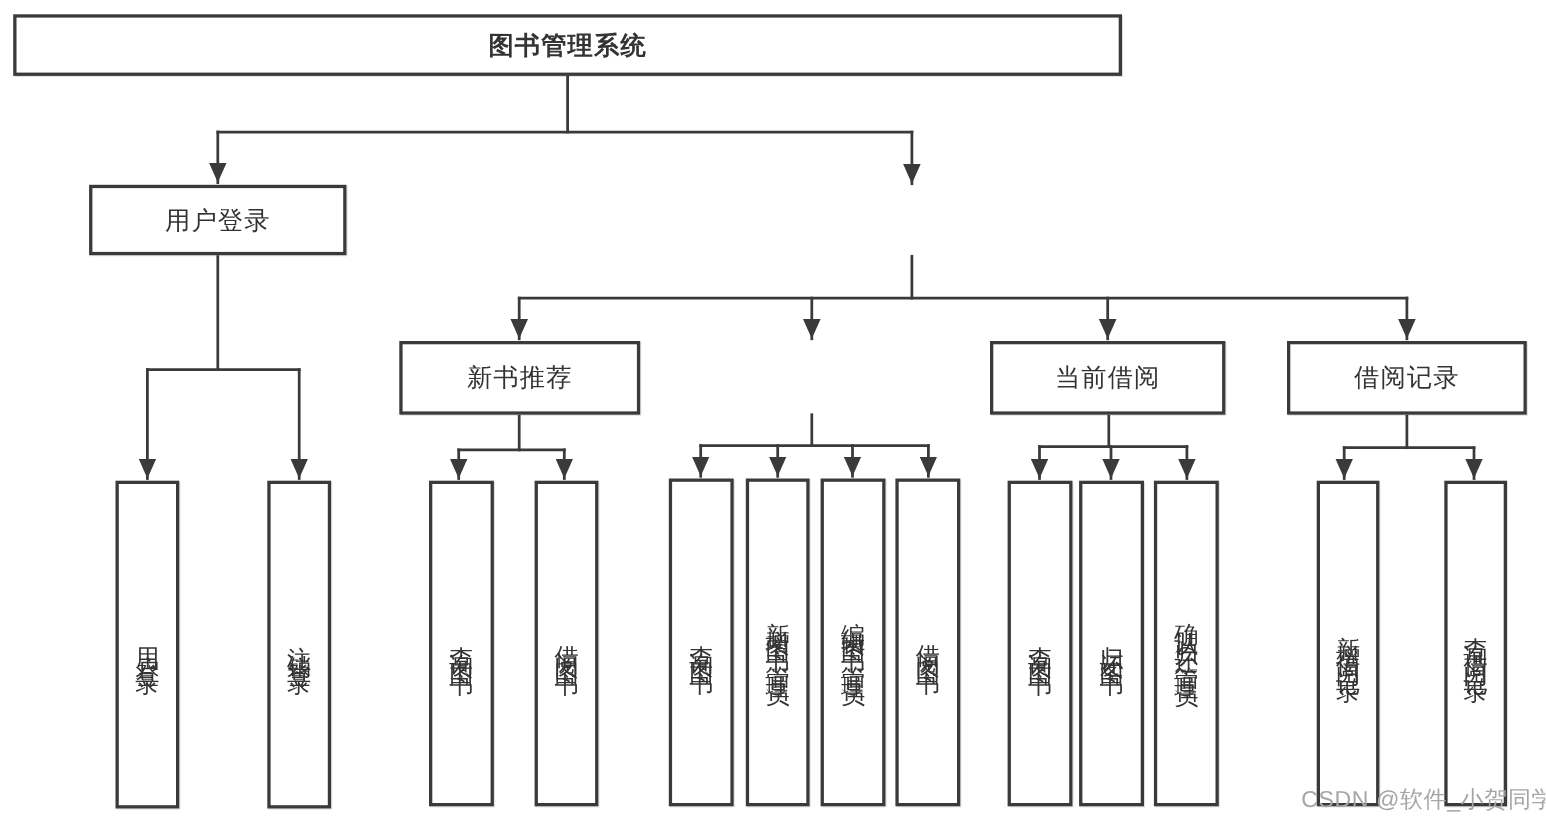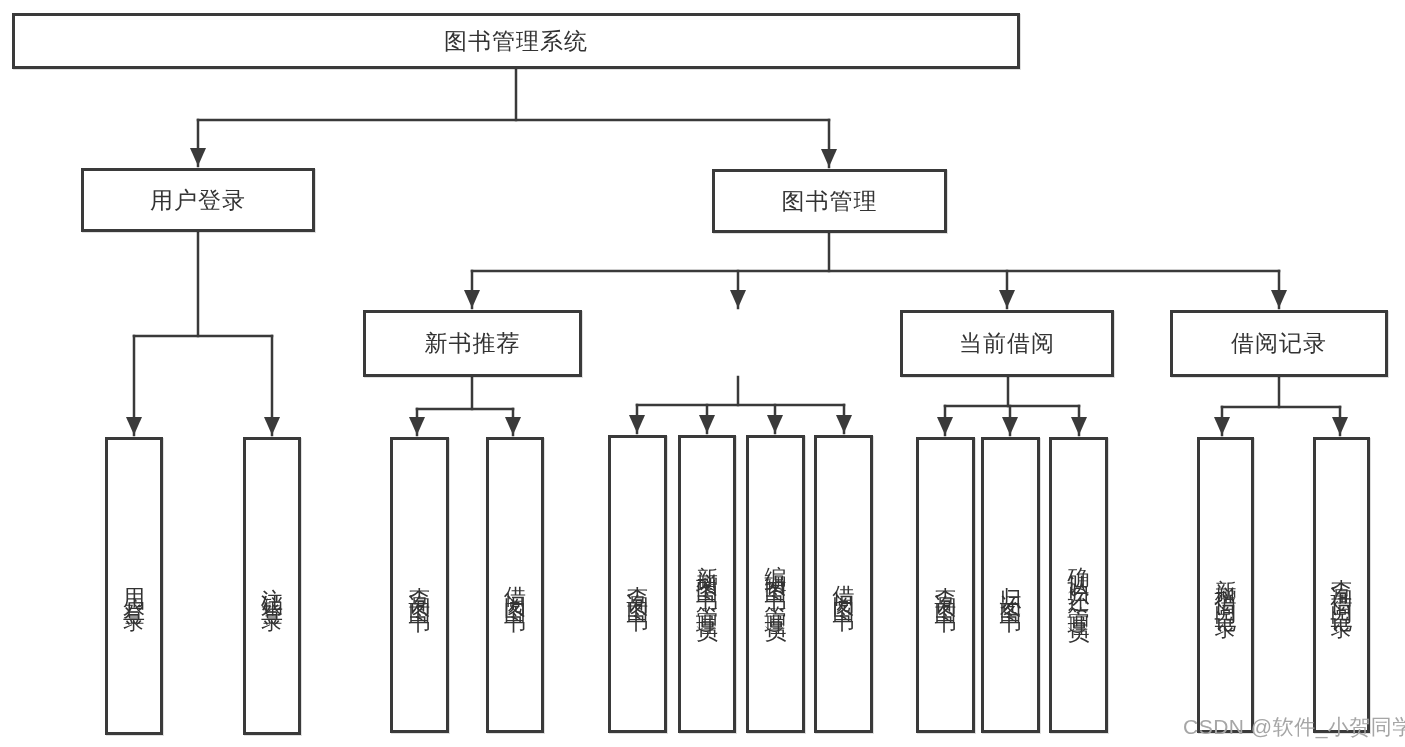--- a/index.html
+++ b/index.html
@@ -97,29 +97,26 @@
       <path d="M1010 406 V435" marker-end="url(#arrow)"></path>
       <path d="M1079 406 V435" marker-end="url(#arrow)"></path>
 
       <path d="M1279 377 V407"></path>
       <path d="M1222 407 H1340"></path>
       <path d="M1222 407 V435" marker-end="url(#arrow)"></path>
       <path d="M1340 407 V435" marker-end="url(#arrow)"></path>
     </g>
   </svg>
 
-  <div class="node hbox" style="left:12px; top:13px; width:1008px; height:56px;">
+  <div class="node hbox" style="left:12px; top:13px; width:1008px; height:56px;font-weight:bold;">
     <span class="label">图书管理系统</span>
   </div>
 
   <div class="node hbox" style="left:81px; top:168px; width:234px; height:64px;">
     <span class="label">用户登录</span>
-  </div>
-  <div class="node hbox" style="left:712px; top:169px; width:235px; height:64px;">
-    <span class="label">图书管理</span>
   </div>
 
   <div class="node hbox" style="left:363px; top:310px; width:219px; height:67px;text-align:right;">
     <span class="label">新书推荐</span>
   </div>
   <div class="node hbox" style="left:900px; top:310px; width:214px; height:67px;">
     <span class="label">当前借阅</span>
   </div>
   <div class="node hbox" style="left:1170px; top:310px; width:218px; height:67px;">
     <span class="label">借阅记录</span>

